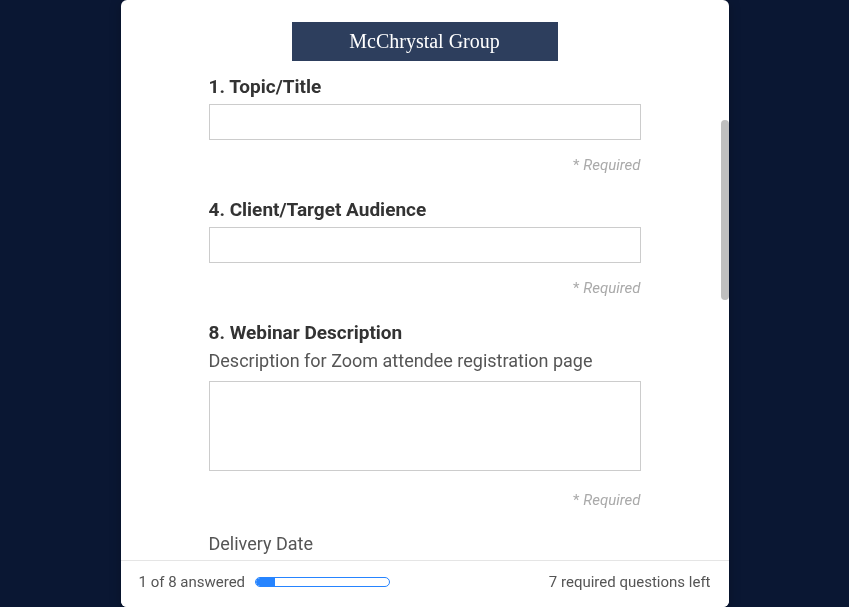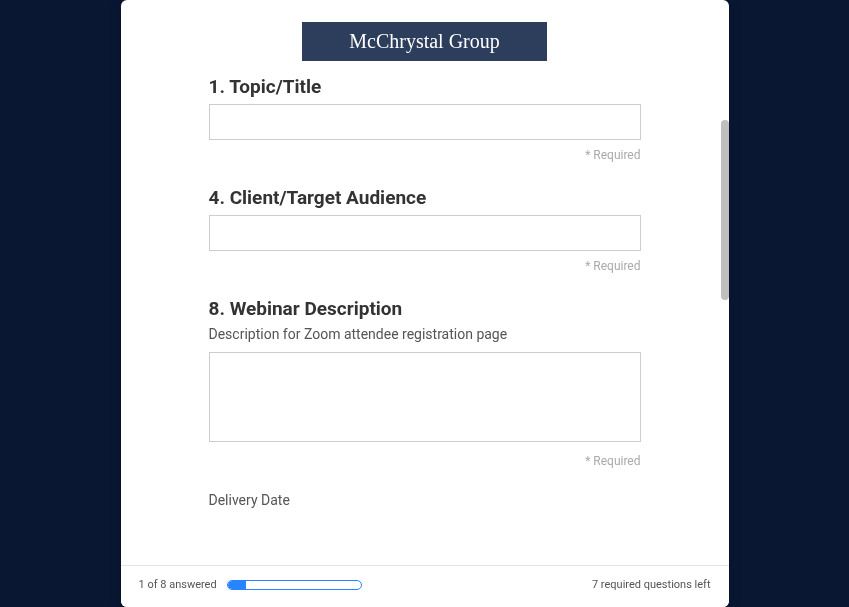--- a/index.html
+++ b/index.html
@@ -40,41 +40,41 @@
       background: #bfbfbf;
       border-radius: 4px;
     }
     .brand-band {
       background: #2d3e5d;
       color: #fff;
       font-family: Georgia, "Times New Roman", serif;
       font-size: 20px;
       text-align: center;
       padding: 8px 30px;
-      width: 245px;
+      width: 266px;
       margin: 0 auto 14px auto;
     }
     .form-title {
       font-size: 30px;
       font-weight: 700;
       color: #333;
       margin-bottom: 28px;
       letter-spacing: -0.5px;
     }
     .question {
       margin-bottom: 24px;
     }
     .q-label {
       font-size: 19px;
       font-weight: 700;
       color: #333;
       margin-bottom: 6px;
     }
     .q-sublabel {
-      font-size: 14px;
+      font-size: 18px;
       color: #555;
       margin-bottom: 10px;
       font-weight: 400;
     }
     .text-input {
       width: 100%;
       height: 36px;
       border: 1px solid #ccc;
       background: #fff;
       padding: 6px 8px;
@@ -84,34 +84,35 @@
       width: 100%;
       height: 90px;
       border: 1px solid #ccc;
       background: #fff;
       padding: 6px 8px;
       font-size: 14px;
       resize: none;
     }
     .required-tag {
       text-align: right;
-      font-size: 12px;
+      font-size: 15px;
       color: #aaa;
-      margin-top: 8px;
+      font-style: italic;
+      margin-top: 16px;
     }
     .required-tag::before {
       content: "* ";
       font-style: normal;
     }
     .footer-bar {
       border-top: 1px solid #e5e5e5;
       display: flex;
       align-items: flex-start;
       padding: 12px 18px 16px 18px;
-      font-size: 11px;
+      font-size: 15px;
       color: #555;
       background: #fff;
     }
     .progress-wrap {
       display: flex;
       align-items: center;
       gap: 10px;
     }
     .progress-track {
       width: 135px;

